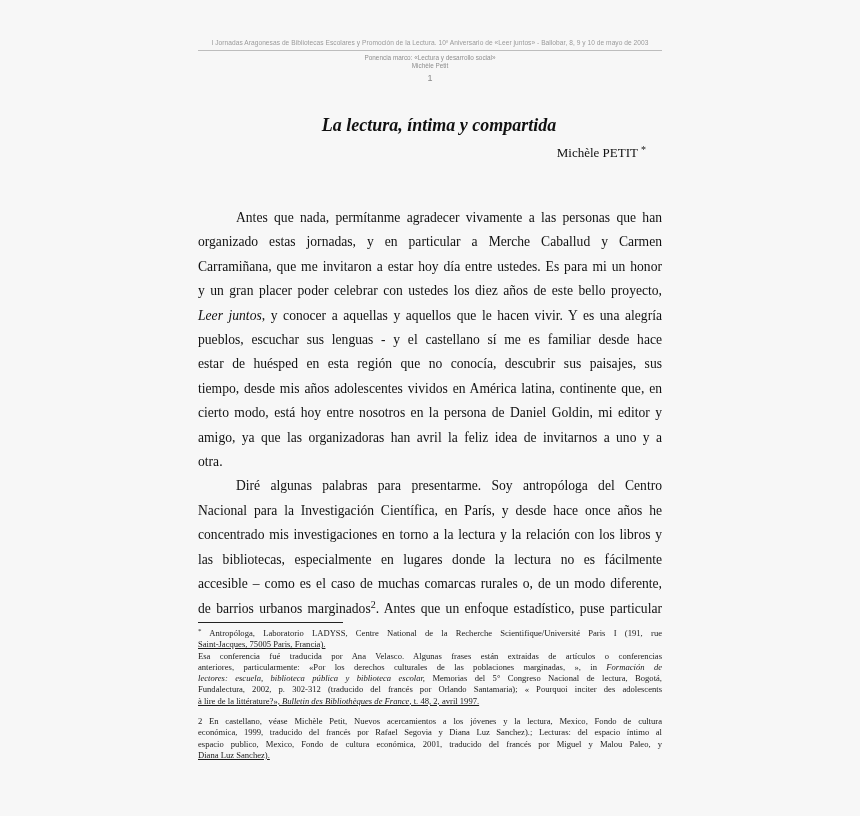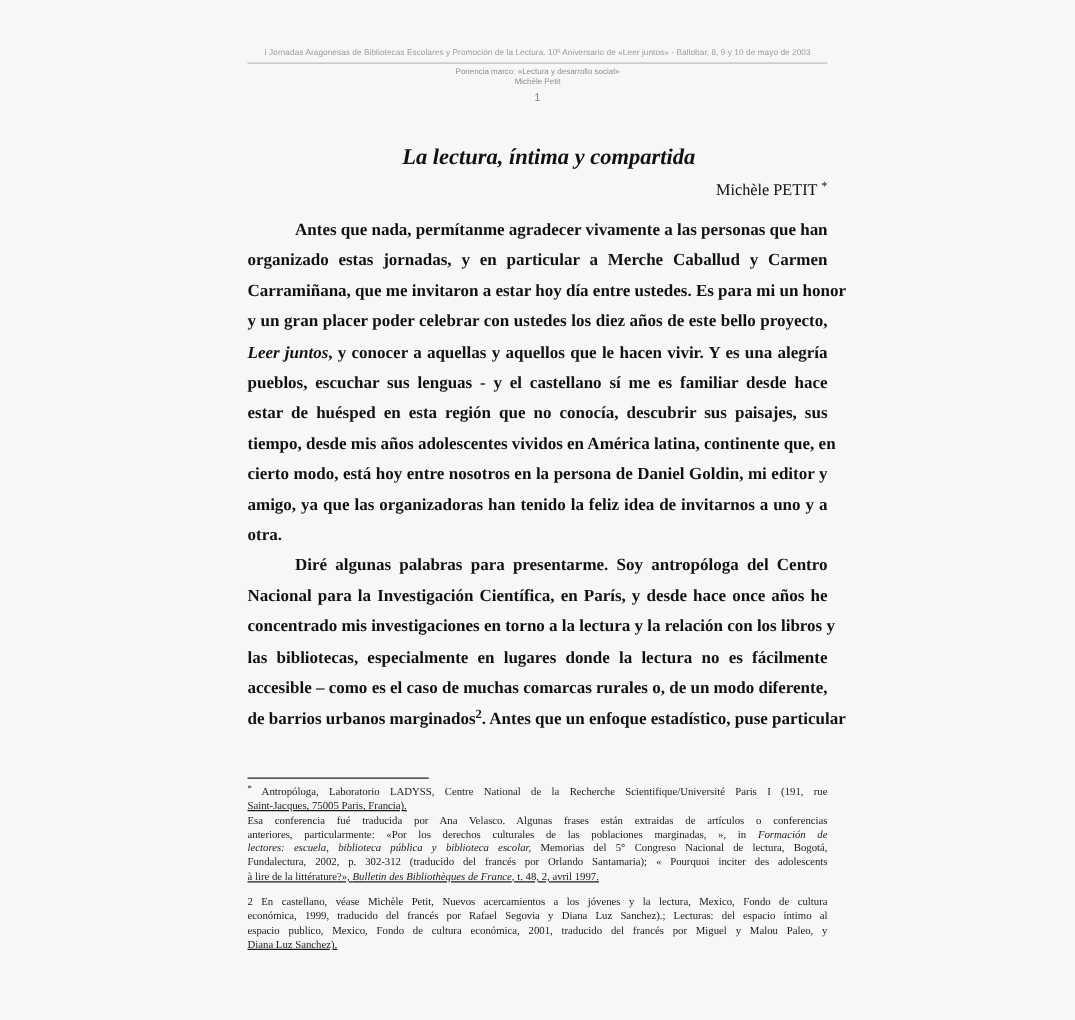--- a/index.html
+++ b/index.html
@@ -60,37 +60,36 @@
       width: 464px;
       line-height: 16px;
       padding-left: 18px;
       box-sizing: border-box;
     }
     .author {
       font-family: "Liberation Serif", serif;
       font-size: 13px;
       position: absolute;
       top: 104px;
-      right: 0;
+      right: 16px;
       line-height: 16px;
     }
     .author sup {
       font-size: 10px;
       vertical-align: 4px;
       margin-left: 3px;
     }
     .body-text {
       position: absolute;
-      top: 134px;
+      top: 168px;
       left: 0;
       width: 464px;
       font-family: "Liberation Serif", serif;
       font-size: 13.6px;
       line-height: 24.4px;
-      font-weight: bold;
     }
     .line {
       display: block;
       text-align: justify;
       text-align-last: justify;
       white-space: nowrap;
     }
     .line.indent { padding-left: 38px; }
     .line.left { text-align-last: left; }
     .line span.it { font-style: italic; }
@@ -151,21 +150,21 @@
     <div>
       <span class="line indent">Antes que nada, permítanme agradecer vivamente a las personas que han</span>
       <span class="line">organizado estas jornadas, y en particular a Merche Caballud y Carmen</span>
       <span class="line">Carramiñana, que me invitaron a estar hoy día entre ustedes. Es para mi un honor</span>
       <span class="line">y un gran placer poder celebrar con ustedes los diez años de este bello proyecto,</span>
       <span class="line"><span class="it">Leer juntos</span><span>, y conocer a aquellas y aquellos que le hacen vivir. Y es una alegría</span></span>
       <span class="line">pueblos, escuchar sus lenguas  - y el castellano sí me es familiar desde hace</span>
       <span class="line">estar de huésped en esta región que no conocía, descubrir sus paisajes, sus</span>
       <span class="line">tiempo, desde mis años adolescentes vividos en América latina, continente que, en</span>
       <span class="line">cierto modo, está hoy entre nosotros en la persona de Daniel Goldin, mi editor y</span>
-      <span class="line">amigo, ya que las organizadoras han tenido la feliz idea de invitarnos a uno y a</span>
+      <span class="line">amigo, ya que las organizadoras han avril la feliz idea de invitarnos a uno y a</span>
       <span class="line left">otra.</span>
     </div>
     <div>
       <span class="line indent">Diré algunas palabras para presentarme. Soy antropóloga del Centro</span>
       <span class="line">Nacional para la Investigación Científica, en París, y desde hace once años he</span>
       <span class="line">concentrado mis investigaciones en torno a la lectura y la relación con los libros y</span>
       <span class="line">las bibliotecas, especialmente en lugares donde la lectura no es fácilmente</span>
       <span class="line">accesible – como es el caso de muchas comarcas rurales o, de un modo diferente,</span>
       <span class="line"><span>de barrios urbanos marginados</span><sup>2</sup><span>. Antes que un enfoque estadístico, puse particular</span></span>
     </div>

